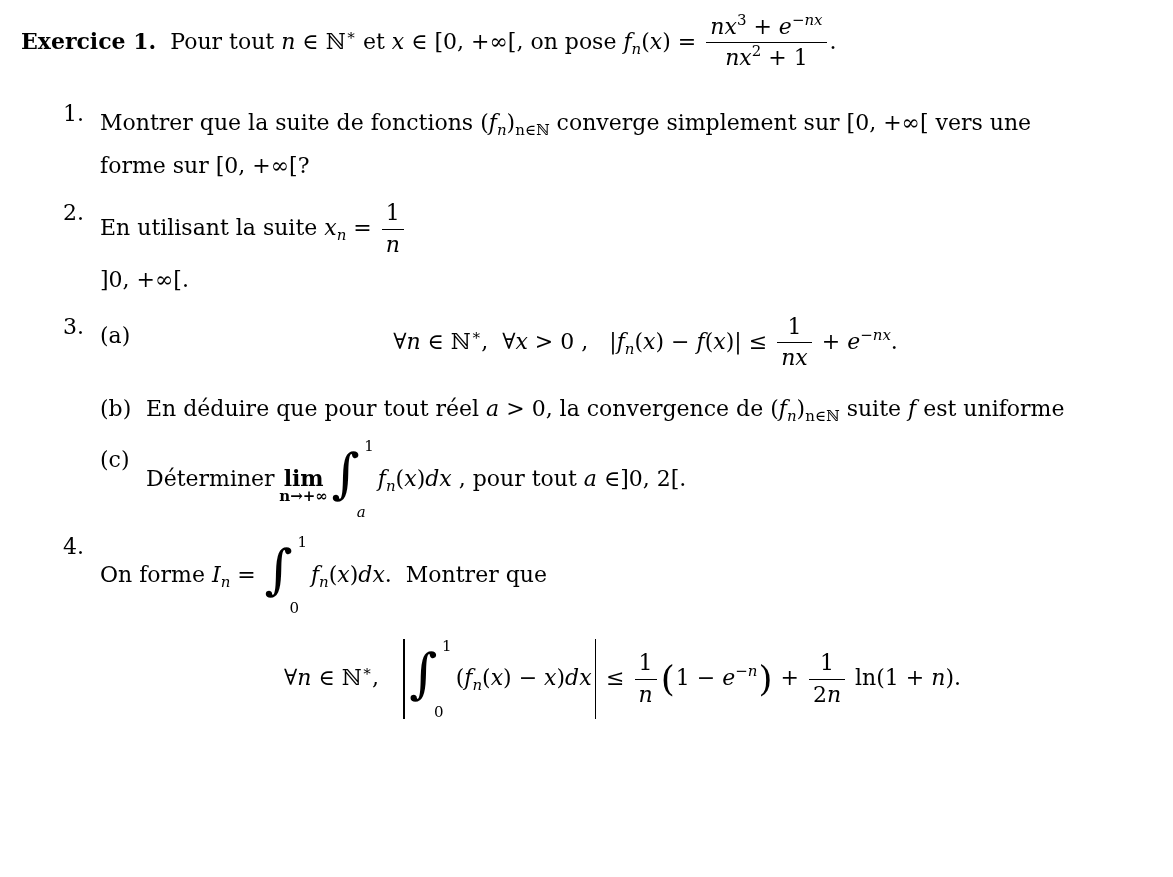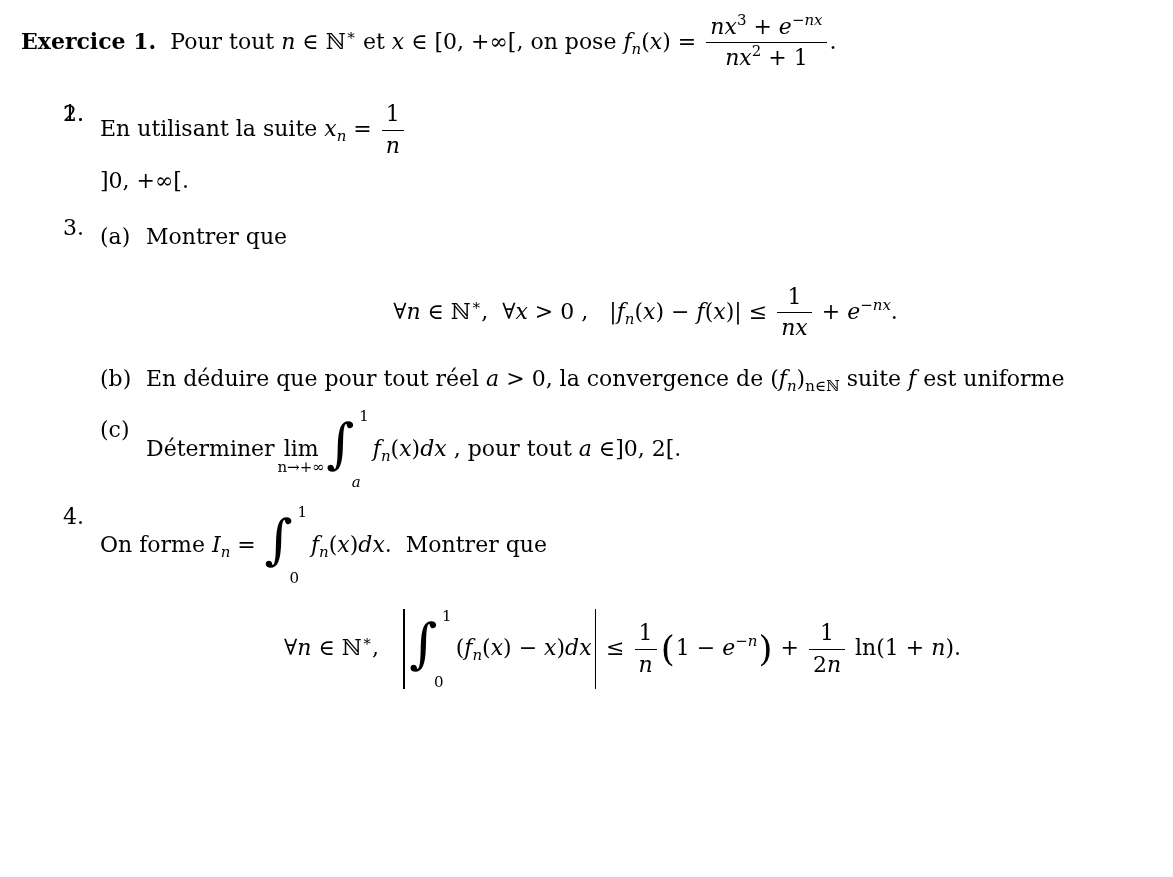--- a/index.html
+++ b/index.html
@@ -22,60 +22,61 @@
   .fnum { display: block; padding: 1px 4px 3px; line-height: 1.1; }
   .fden { display: block; border-top: 1.4px solid #000; padding: 3px 4px 1px; line-height: 1.1; }
 
   
   .intg { display: inline-block; position: relative; vertical-align: middle; padding: 0 18px 0 2px; line-height: 64px; }
   .isign { font-size: 54px; line-height: 64px; }
   .itop { position: absolute; top: -3px; right: 4px; font-size: 15px; line-height: 1; }
   .ibot { position: absolute; bottom: -3px; right: 12px; font-size: 15px; line-height: 1; }
 
   
-  .limwrap { display: inline-block; position: relative; margin: 0 6px 0 2px; }
+  .limwrap { display: inline-block; position: relative; margin: 0 6px 0 2px; font-weight: bold; }
   .limsub { position: absolute; top: 24px; left: 50%; transform: translateX(-50%); font-size: 15px; line-height: 1; white-space: nowrap; }
 
   
   .tallbar { display: inline-block; width: 1.5px; height: 80px; background: #000; vertical-align: middle; margin: 0 3px; }
   .bigp { font-size: 36px; vertical-align: middle; line-height: 1; margin: 0 1px; }
 
   .header { margin: 6px 0 30px 1px; }
   .item { position: relative; padding-left: 80px; margin-bottom: 13px; }
   .qno { position: absolute; left: 43px; top: 0; }
   .ln { line-height: 43px; }
   .sub { position: relative; padding-left: 46px; margin-bottom: 8px; }
   .slabel { position: absolute; left: 0; top: 0; line-height: 43px; }
-  .eq { text-align: center; margin: 26px 0 16px; line-height: 1.25; }
+  .eq { text-align: center; margin: 13px 0 16px; line-height: 1.25; }
   .eq4 { margin: 22px 0 18px; }
   .tallln { line-height: 1.2; padding: 4px 0; }
 </style>
 </head>
 <body>
 
 <div class="doc">
 
   <div class="header"><span class="bold">Exercice 1.</span><span>&nbsp; Pour tout </span><i>n</i><span> ∈ </span><span>ℕ</span><sup>∗</sup><span> et </span><i>x</i><span> ∈ [0, +∞[, on pose </span><i>f</i><sub class="it">n</sub><span>(</span><i>x</i><span>) = </span><span class="frac"><span class="fnum"><i>nx</i><sup>3</sup><span> + </span><i>e</i><sup class="it">−nx</sup></span><span class="fden"><i>nx</i><sup>2</sup><span> + 1</span></span></span><span>.</span></div>
 
   <div class="item">
     <span class="qno">1.</span>
+    <div class="ln"><span>Montrer que la suite de fonctions (</span><i>f</i><sub class="it">n</sub><span>)</span><sub>n∈ℕ</sub><span> converge simplement sur [0, +∞[ vers une</span></div>
+    <div class="ln"><span>forme sur [0, +∞[?</span></div>
   </div>
 
   <div class="item">
     <span class="qno">2.</span>
     <div class="ln"><span>En utilisant la suite </span><i>x</i><sub class="it">n</sub><span> = </span><span class="frac"><span class="fnum">1</span><span class="fden it"><i>n</i></span></span></div>
     <div class="ln"><span>]0, +∞[.</span></div>
   </div>
 
   <div class="item">
     <span class="qno">3.</span>
 
     <div class="sub">
       <span class="slabel">(a)</span>
-      <div class="ln"><span>Montrer que</span></div>
       <div class="eq"><span>∀</span><i>n</i><span> ∈ ℕ</span><sup>∗</sup><span>,&nbsp; ∀</span><i>x</i><span> &gt; 0 ,&nbsp;&nbsp; |</span><i>f</i><sub class="it">n</sub><span>(</span><i>x</i><span>) − </span><i>f</i><span>(</span><i>x</i><span>)| ≤ </span><span class="frac"><span class="fnum">1</span><span class="fden"><i>nx</i></span></span><span> + </span><i>e</i><sup class="it">−nx</sup><span>.</span></div>
     </div>
 
     <div class="sub">
       <span class="slabel">(b)</span>
       <div class="ln"><span>En déduire que pour tout réel </span><i>a</i><span> &gt; 0, la convergence de (</span><i>f</i><sub class="it">n</sub><span>)</span><sub>n∈ℕ</sub><span> suite </span><i>f</i><span> est uniforme</span></div>
     </div>
 
     <div class="sub">
       <span class="slabel">(c)</span>

